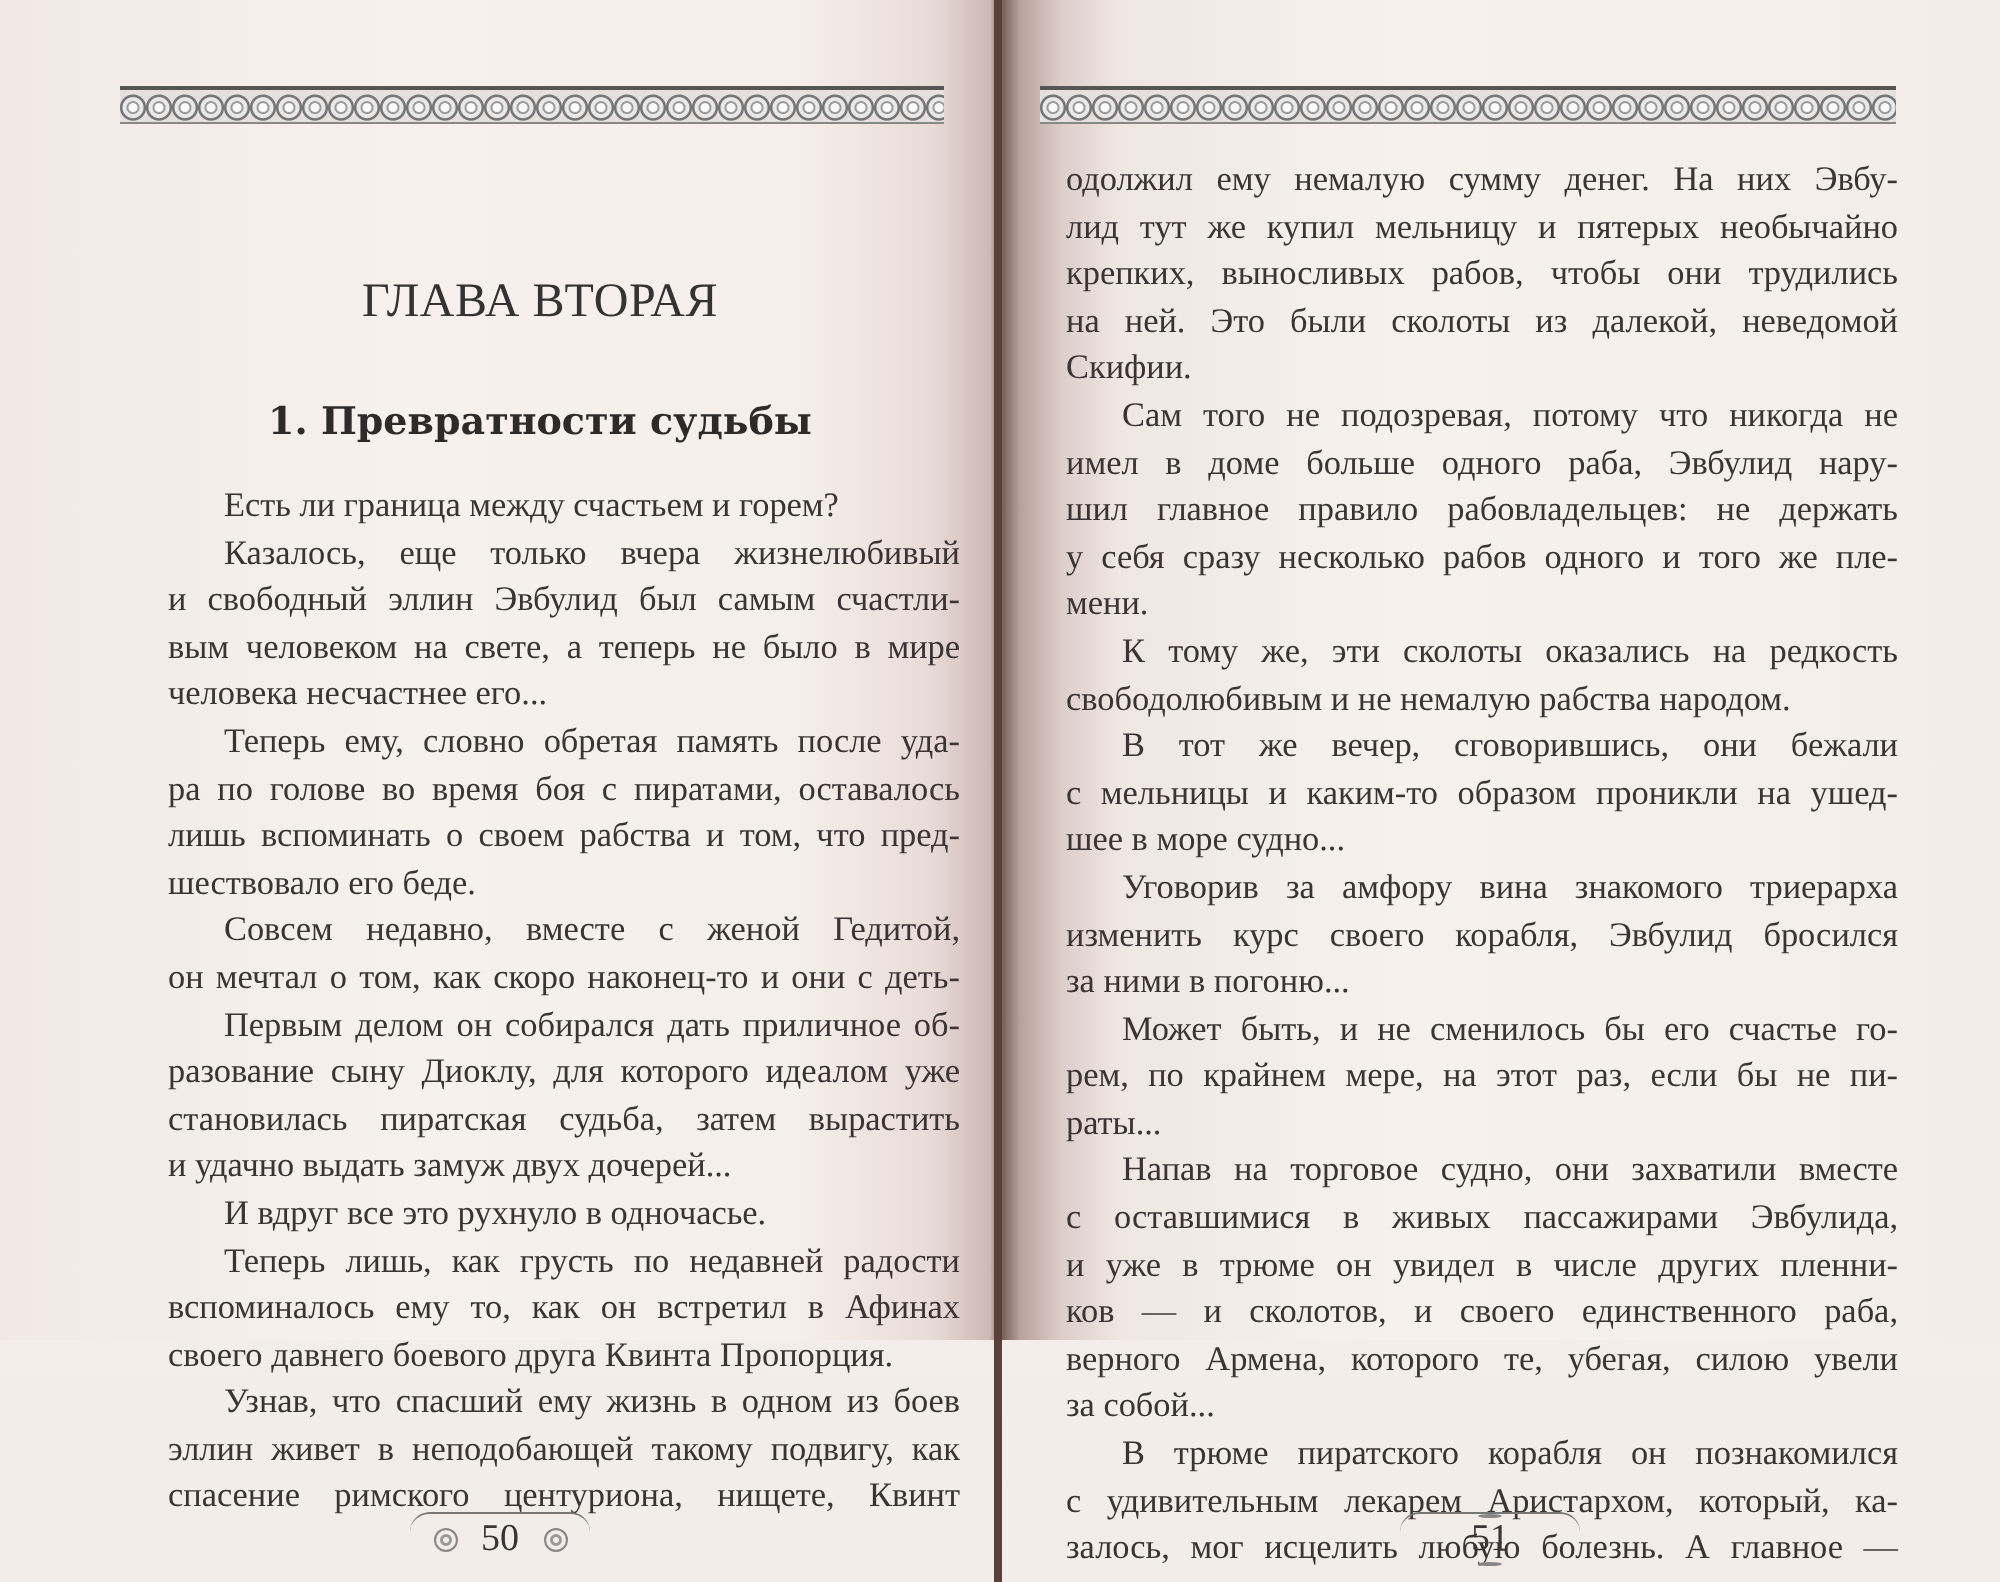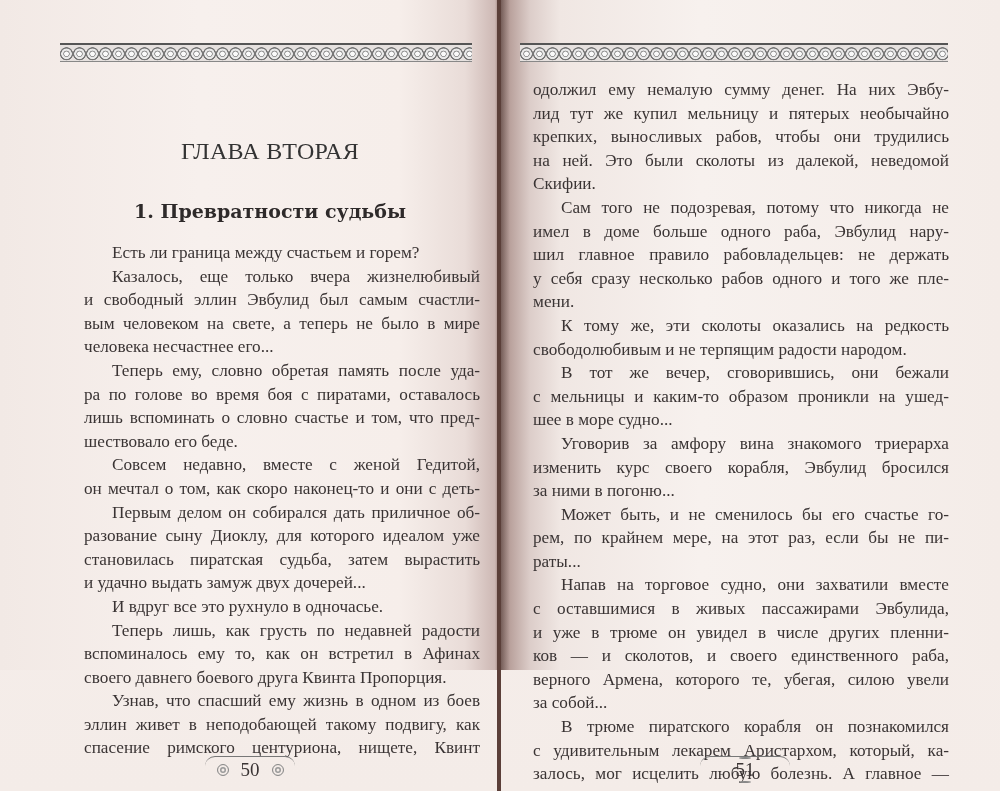--- a/index.html
+++ b/index.html
@@ -85,21 +85,21 @@
     <div class="section-title">1. Превратности судьбы</div>
 
     <div class="text-block text-left" id="left-text">
         <span class="line indent last">Есть ли граница между счастьем и горем?</span>
         <span class="line indent">Казалось, еще только вчера жизнелюбивый</span>
         <span class="line">и свободный эллин Эвбулид был самым счастли-</span>
         <span class="line">вым человеком на свете, а теперь не было в мире</span>
         <span class="line last">человека несчастнее его...</span>
         <span class="line indent">Теперь ему, словно обретая память после уда-</span>
         <span class="line">ра по голове во время боя с пиратами, оставалось</span>
-        <span class="line">лишь вспоминать о словно счастье и том, что пред-</span>
+        <span class="line">лишь вспоминать о своем рабства и том, что пред-</span>
         <span class="line last">шествовало его беде.</span>
         <span class="line indent">Совсем недавно, вместе с женой Гедитой,</span>
         <span class="line">он мечтал о том, как скоро наконец-то и они с деть-</span>
         <span class="line indent">Первым делом он собирался дать приличное об-</span>
         <span class="line">разование сыну Диоклу, для которого идеалом уже</span>
         <span class="line">становилась пиратская судьба, затем вырастить</span>
         <span class="line last">и удачно выдать замуж двух дочерей...</span>
         <span class="line indent last">И вдруг все это рухнуло в одночасье.</span>
         <span class="line indent">Теперь лишь, как грусть по недавней радости</span>
         <span class="line">вспоминалось ему то, как он встретил в Афинах</span>
@@ -124,21 +124,21 @@
         <span class="line">лид тут же купил мельницу и пятерых необычайно</span>
         <span class="line">крепких, выносливых рабов, чтобы они трудились</span>
         <span class="line">на ней. Это были сколоты из далекой, неведомой</span>
         <span class="line last">Скифии.</span>
         <span class="line indent">Сам того не подозревая, потому что никогда не</span>
         <span class="line">имел в доме больше одного раба, Эвбулид нару-</span>
         <span class="line">шил главное правило рабовладельцев: не держать</span>
         <span class="line">у себя сразу несколько рабов одного и того же пле-</span>
         <span class="line last">мени.</span>
         <span class="line indent">К тому же, эти сколоты оказались на редкость</span>
-        <span class="line last">свободолюбивым и не терпящим радости народом.</span>
+        <span class="line last">свободолюбивым и не немалую рабства народом.</span>
         <span class="line indent">В тот же вечер, сговорившись, они бежали</span>
         <span class="line">с мельницы и каким-то образом проникли на ушед-</span>
         <span class="line last">шее в море судно...</span>
         <span class="line indent">Уговорив за амфору вина знакомого триерарха</span>
         <span class="line">изменить курс своего корабля, Эвбулид бросился</span>
         <span class="line last">за ними в погоню...</span>
         <span class="line indent">Может быть, и не сменилось бы его счастье го-</span>
         <span class="line">рем, по крайнем мере, на этот раз, если бы не пи-</span>
         <span class="line last">раты...</span>
         <span class="line indent">Напав на торговое судно, они захватили вместе</span>

